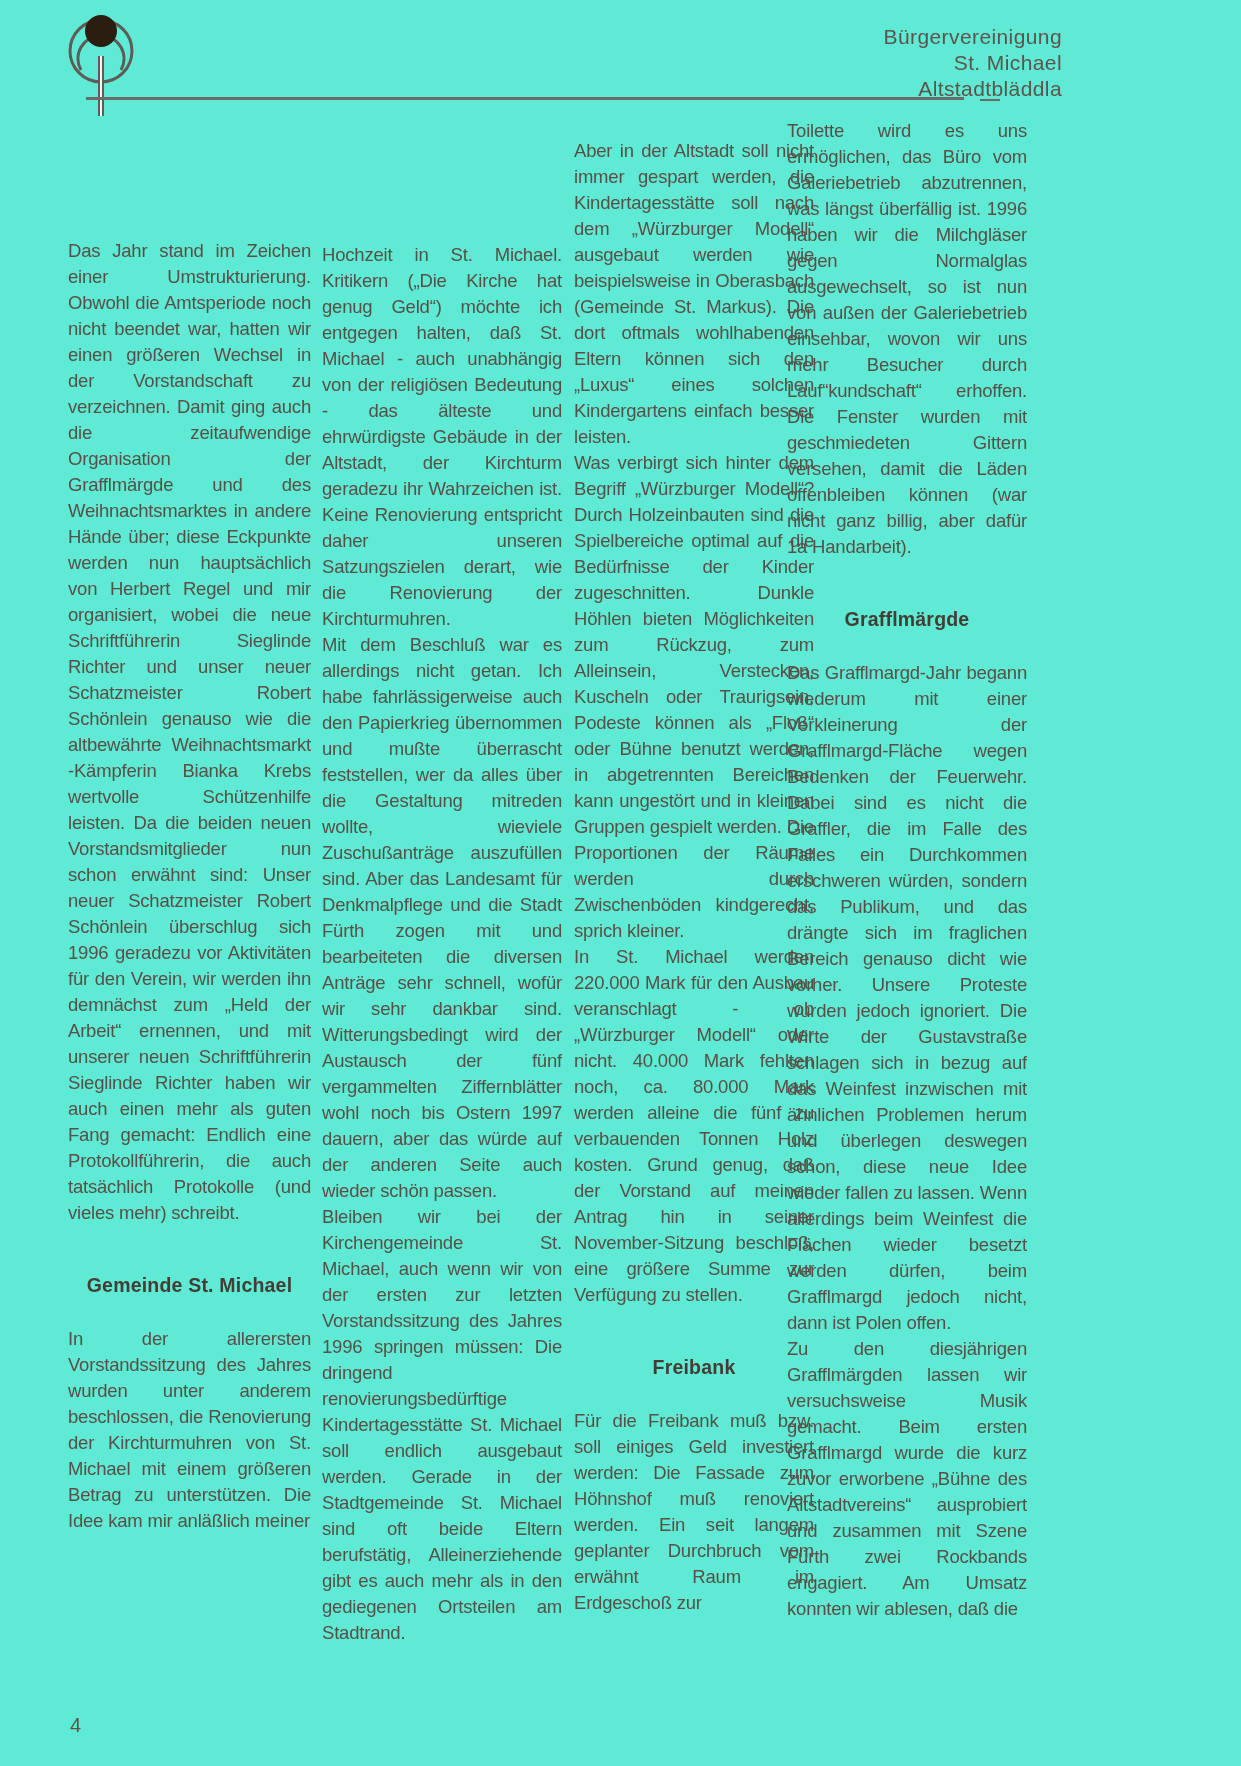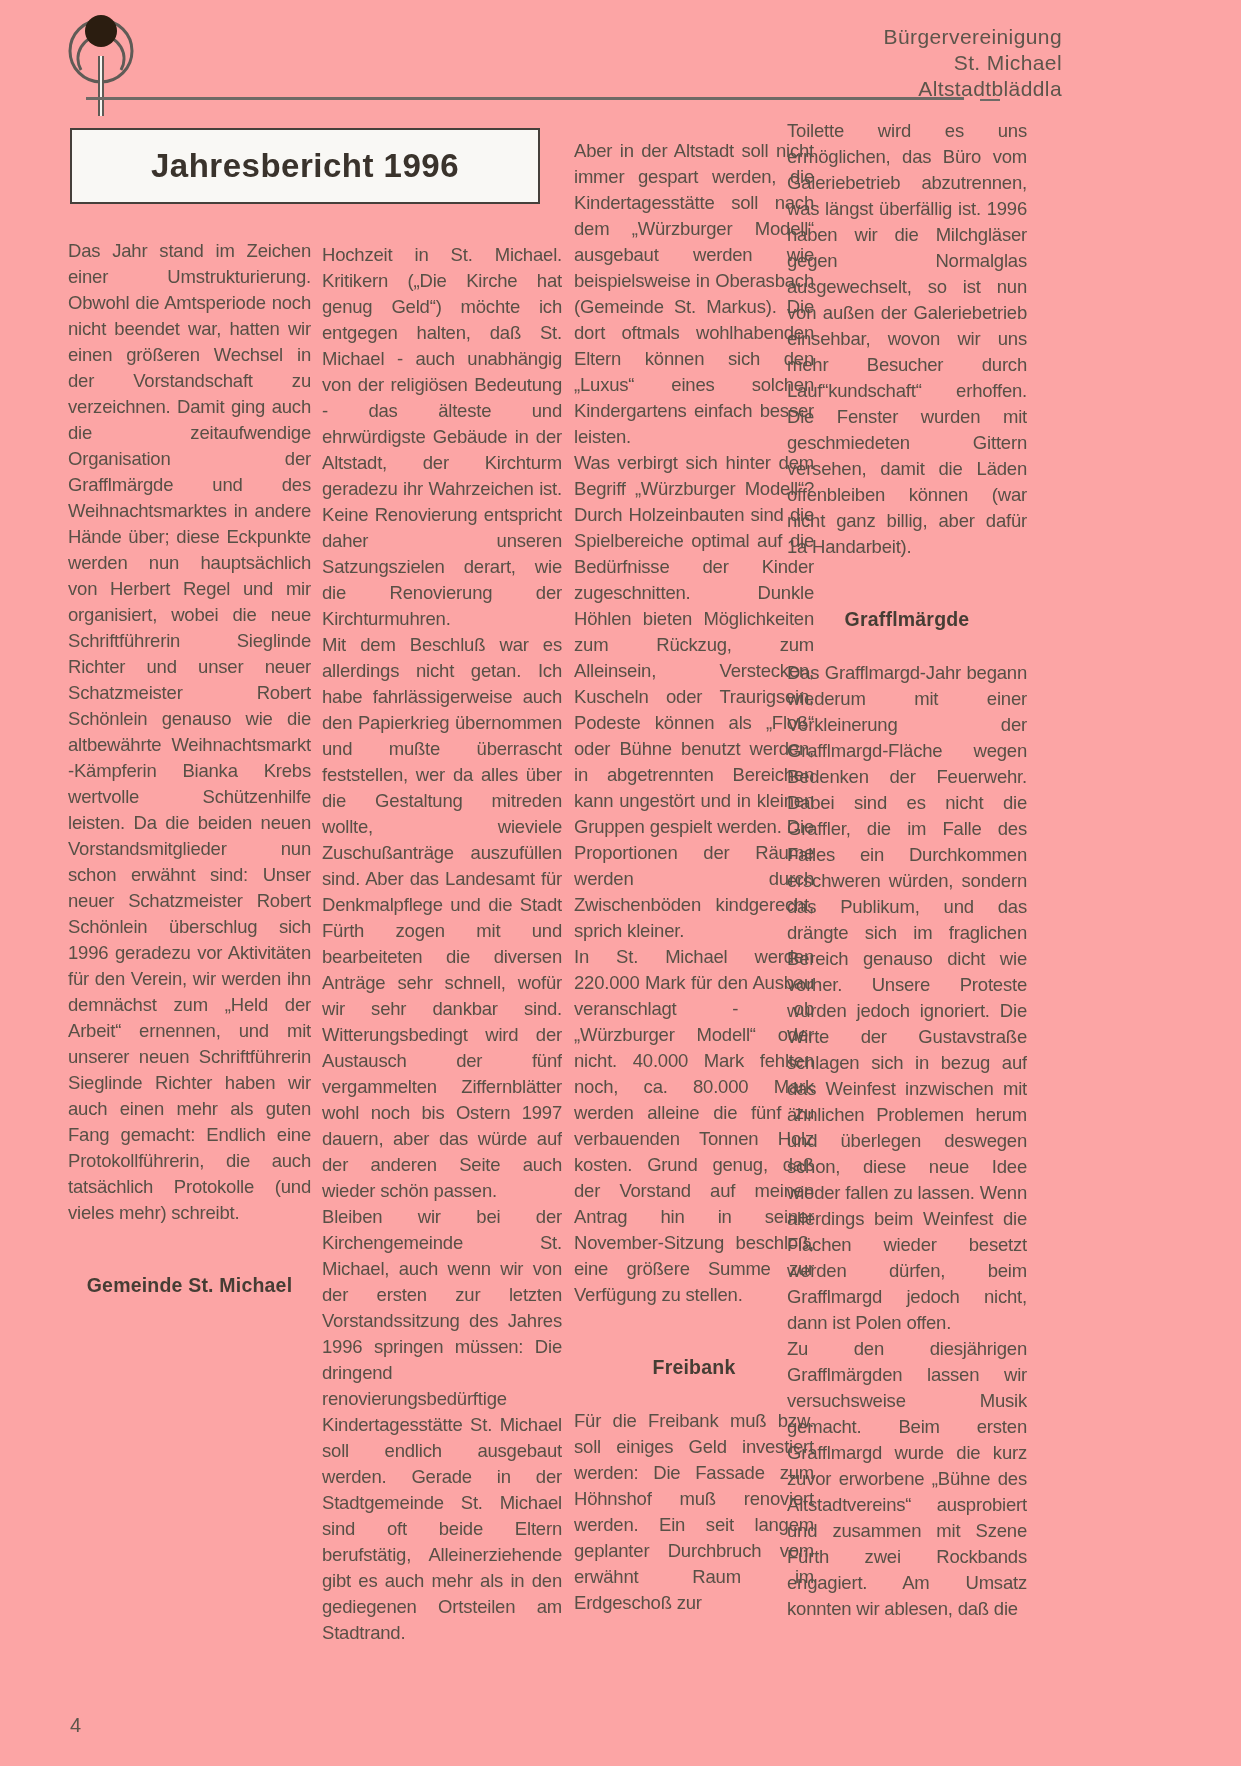--- a/index.html
+++ b/index.html
@@ -1,20 +1,20 @@
 <!DOCTYPE html>
 <html lang="de"><head>
 <meta charset="utf-8">
 <style>
   html,body { margin:0; padding:0; background:#e8e7e4; }
   .page {
     position:relative;
     width:1241px; height:1766px;
     margin:0 auto;
-    background:#fca5a5;
+    background:#5eead4;
     font-family:"Liberation Sans", sans-serif;
     color:#564e45;
     overflow:hidden;
   }
   
   .logo { position:absolute; left:64px; top:8px; }
   .org-block {
     position:absolute; top:24px; right:179px;
     text-align:right;
     font-size:21px; line-height:26px;
@@ -85,27 +85,25 @@
 
   <div class="org-block">
     <div>Bürgervereinigung</div>
     <div>St. Michael</div>
     <div>Altstadtbläddla</div>
   </div>
 
   <div class="header-rule"></div>
   <div class="header-rule-dash"></div>
 
-  <div class="title-box">
-    <h1>Jahresbericht 1996</h1>
-  </div>
 
   <div class="col" id="col1">
     <p>Das Jahr stand im Zeichen einer Umstrukturierung. Obwohl die Amtsperiode noch nicht beendet war, hatten wir einen größeren Wechsel in der Vorstandschaft zu verzeichnen. Damit ging auch die zeitaufwendige Organisation der Grafflmärgde und des Weihnachtsmarktes in andere Hände über; diese Eckpunkte werden nun hauptsächlich von Herbert Regel und mir organisiert, wobei die neue Schriftführerin Sieglinde Richter und unser neuer Schatzmeister Robert Schönlein genauso wie die altbewährte Weihnachtsmarkt -Kämpferin Bianka Krebs wertvolle Schützenhilfe leisten. Da die beiden neuen Vorstandsmitglieder nun schon erwähnt sind: Unser neuer Schatzmeister Robert Schönlein überschlug sich 1996 geradezu vor Aktivitäten für den Verein, wir werden ihn demnächst zum „Held der Arbeit“ ernennen, und mit unserer neuen Schriftführerin Sieglinde Richter haben wir auch einen mehr als guten Fang gemacht: Endlich eine Protokollführerin, die auch tatsächlich Protokolle (und vieles mehr) schreibt.</p>
     <h2>Gemeinde St. Michael</h2>
+    <p>In der allerersten Vorstandssitzung des Jahres wurden unter anderem beschlossen, die Renovierung der Kirchturmuhren von St. Michael mit einem größeren Betrag zu unterstützen. Die Idee kam mir anläßlich meiner</p>
   </div>
 
   <div class="col" id="col2">
     <p>Hochzeit in St. Michael. Kritikern („Die Kirche hat genug Geld“) möchte ich entgegen halten, daß St. Michael - auch unabhängig von der religiösen Bedeutung - das älteste und ehrwürdigste Gebäude in der Altstadt, der Kirchturm geradezu ihr Wahrzeichen ist. Keine Renovierung entspricht daher unseren Satzungszielen derart, wie die Renovierung der Kirchturmuhren.</p>
     <p>Mit dem Beschluß war es allerdings nicht getan. Ich habe fahrlässigerweise auch den Papierkrieg übernommen und mußte überrascht feststellen, wer da alles über die Gestaltung mitreden wollte, wieviele Zuschußanträge auszufüllen sind. Aber das Landesamt für Denkmalpflege und die Stadt Fürth zogen mit und bearbeiteten die diversen Anträge sehr schnell, wofür wir sehr dankbar sind. Witterungsbedingt wird der Austausch der fünf vergammelten Ziffernblätter wohl noch bis Ostern 1997 dauern, aber das würde auf der anderen Seite auch wieder schön passen.</p>
     <p>Bleiben wir bei der Kirchengemeinde St. Michael, auch wenn wir von der ersten zur letzten Vorstandssitzung des Jahres 1996 springen müssen: Die dringend renovierungsbedürftige Kindertagesstätte St. Michael soll endlich ausgebaut werden. Gerade in der Stadtgemeinde St. Michael sind oft beide Eltern berufstätig, Alleinerziehende gibt es auch mehr als in den gediegenen Ortsteilen am Stadtrand.</p>
   </div>
 
   <div class="col" id="col3">
     <p>Aber in der Altstadt soll nicht immer gespart werden, die Kindertagesstätte soll nach dem „Würzburger Modell“ ausgebaut werden wie beispielsweise in Oberasbach (Gemeinde St. Markus). Die dort oftmals wohlhabenden Eltern können sich den „Luxus“ eines solchen Kindergartens einfach besser leisten.</p>

